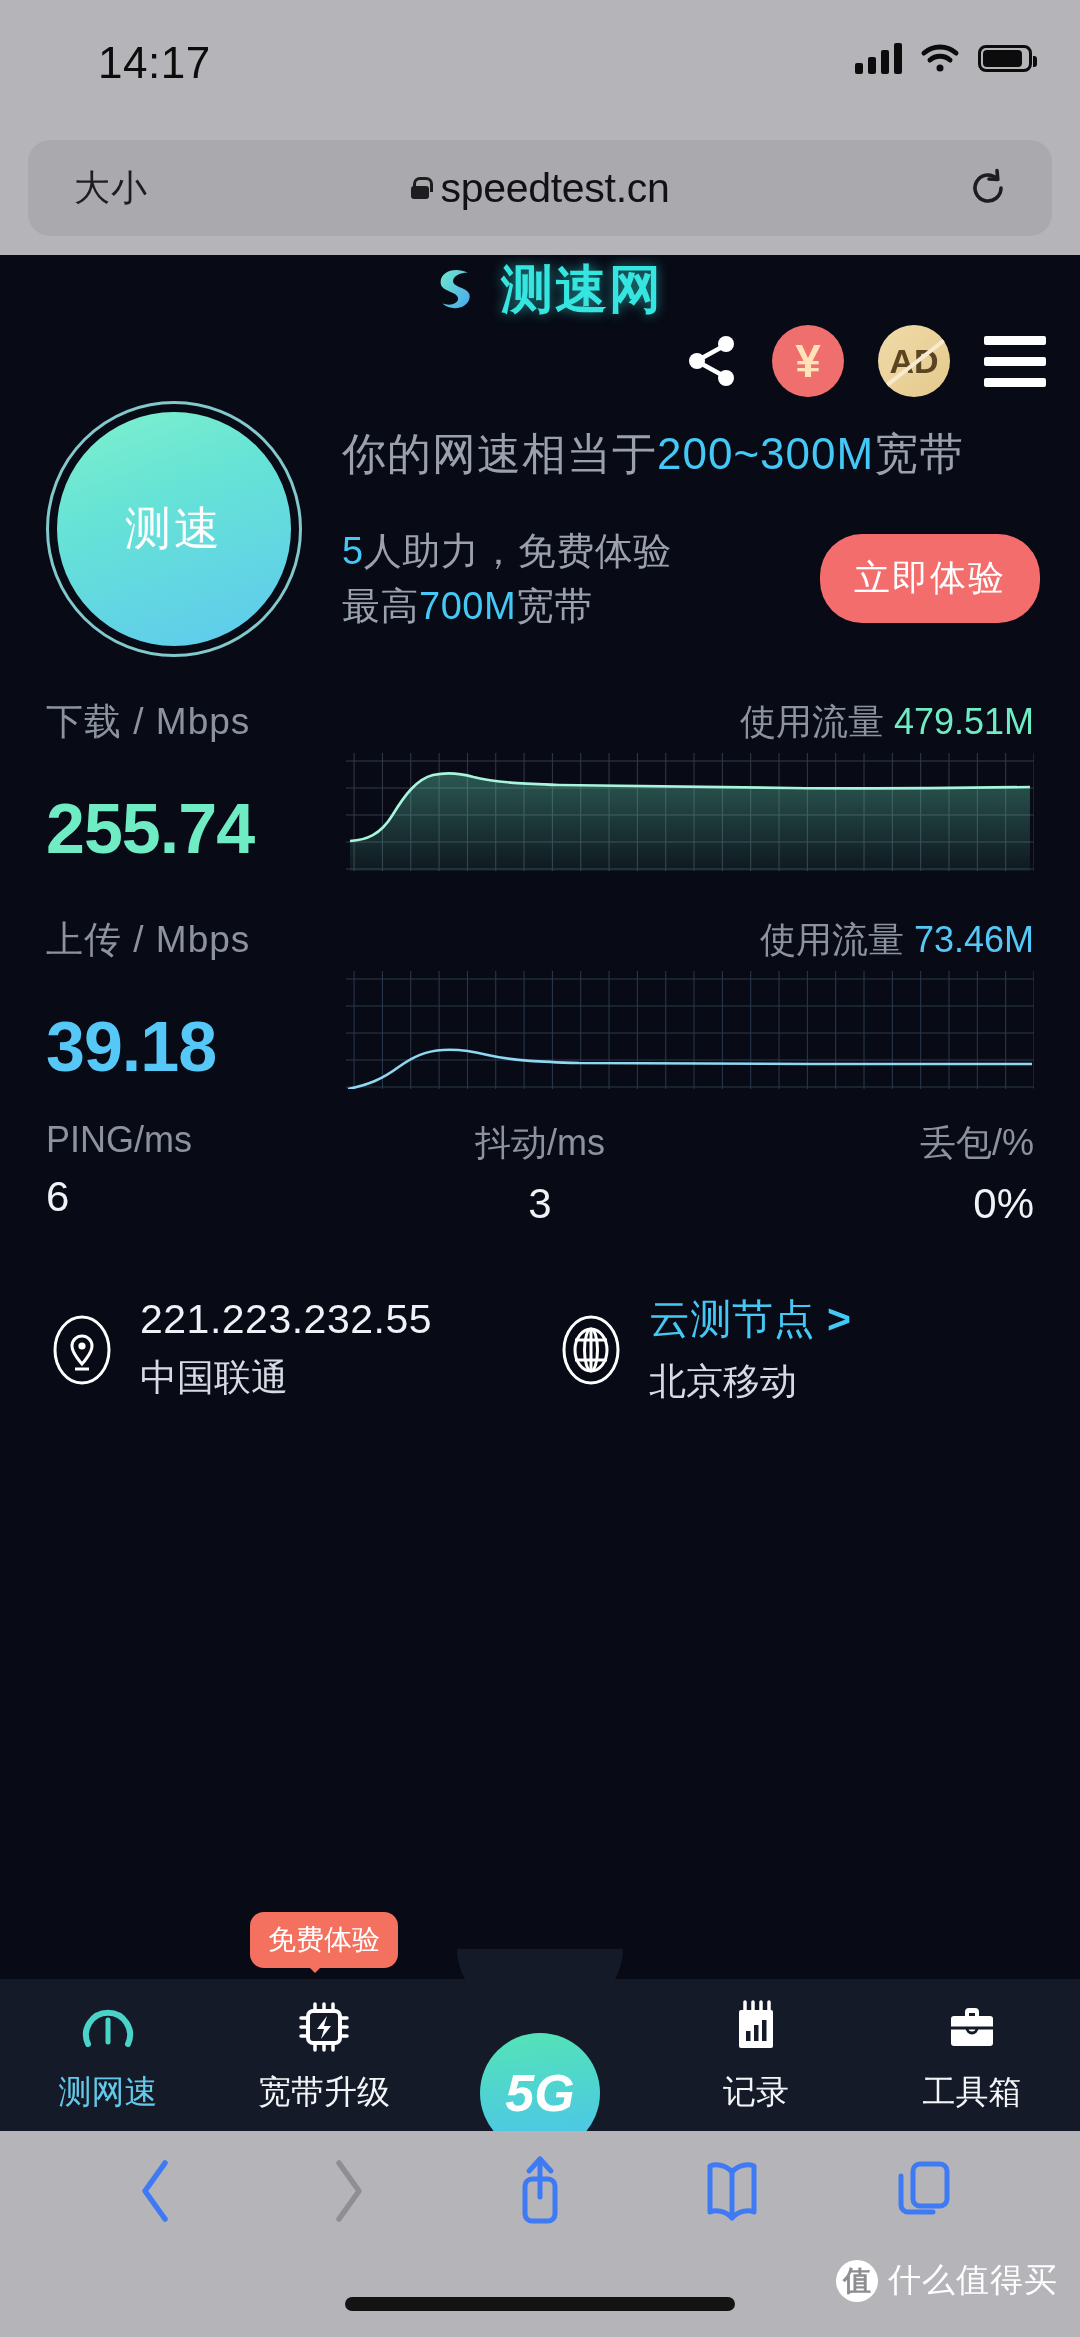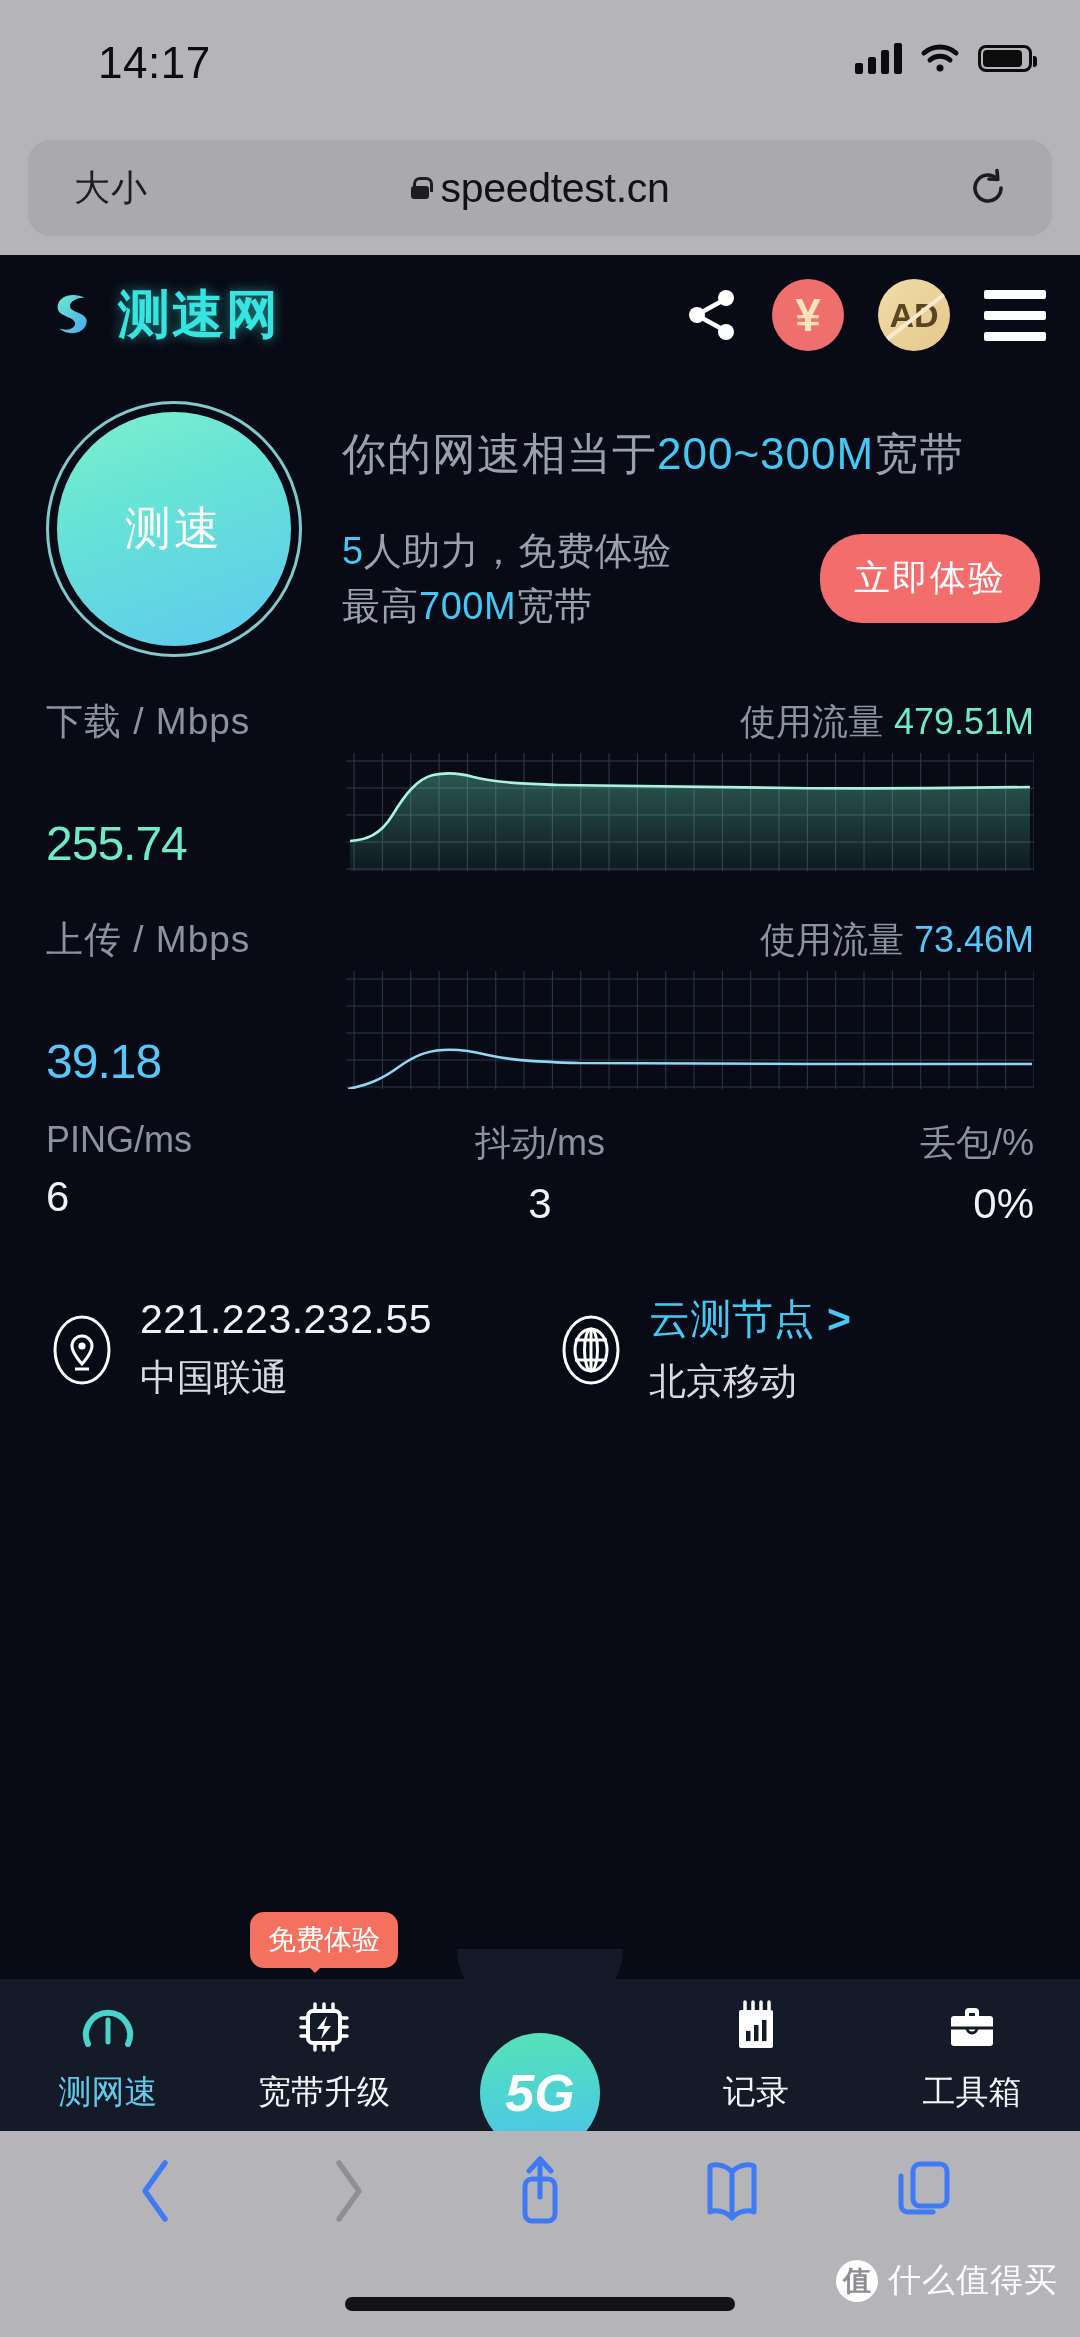--- a/index.html
+++ b/index.html
@@ -73,20 +73,21 @@
   .app{
     position:absolute; left:0; top:255px; width:1080px; height:1876px;
     background:#080b16;
     overflow:hidden;
   }
 
   
   .app-header{
     position:relative; height:120px; display:flex; align-items:center;
     padding:0 34px 0 46px;
+    flex-direction:column;
   }
   .brand{ display:flex; align-items:center; gap:14px;}
   .brand-mark{ width:58px;height:58px; position:relative;}
   .brand-name{
     font-size:52px; font-weight:700; color:#35e6e0; letter-spacing:2px;
     text-shadow:0 0 12px rgba(53,230,224,.55);
   }
   .header-actions{
     margin-left:auto; display:flex; align-items:center; gap:34px;
   }
@@ -138,21 +139,21 @@
     letter-spacing:2px;
   }
 
   
   .metric{ padding:0 46px; margin-top:40px;}
   .metric-head{ display:flex; align-items:baseline;}
   .metric-label{ font-size:37px; color:#8c92a0; letter-spacing:1px;}
   .metric-traffic{ margin-left:auto; font-size:36px; color:#8c92a0;}
   .metric-traffic b{ font-weight:400; margin-left:10px;}
   .metric-body{ display:flex; align-items:flex-end; margin-top:6px;}
-  .metric-value{ font-size:48px; font-weight:400; letter-spacing:-1px; line-height:1.3; width:300px; flex:none;}
+  .metric-value{ font-size:70px; font-weight:700; letter-spacing:-1px; line-height:1.3; width:300px; flex:none;}
   .chart{ flex:1; height:118px; position:relative; margin-bottom:4px;}
   .chart svg{ display:block; width:100%; height:100%;}
 
   .dl .metric-value{ color:#6fecc4; }
   .dl .metric-traffic b{ color:#6fecc4; }
   .ul .metric-value{ color:#56c8f7; }
   .ul .metric-traffic b{ color:#56c8f7; }
 
   
   .ping-row{

